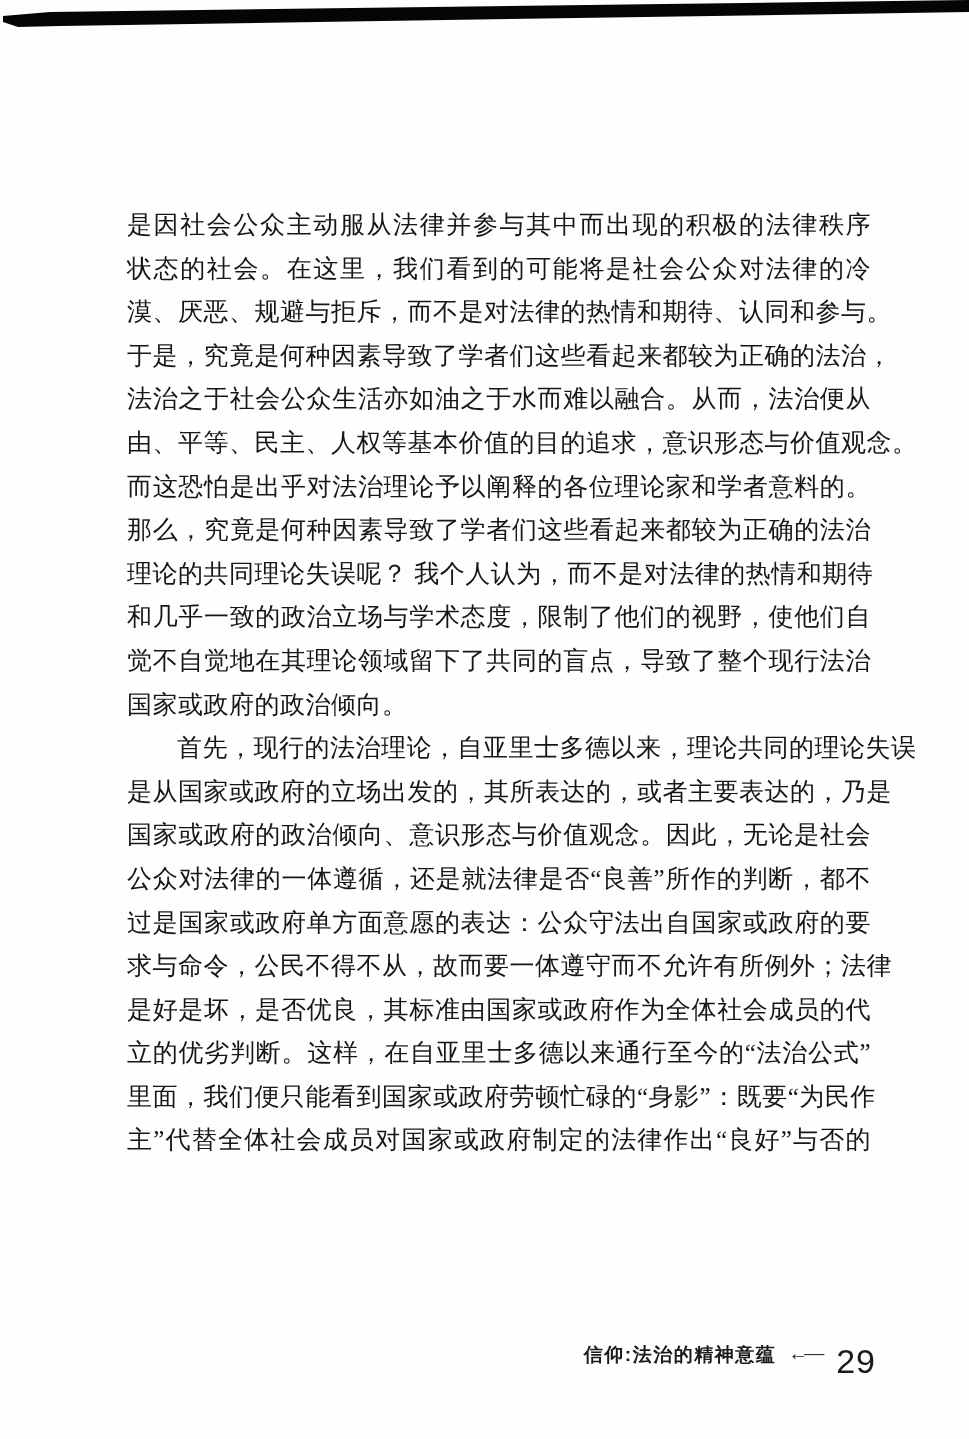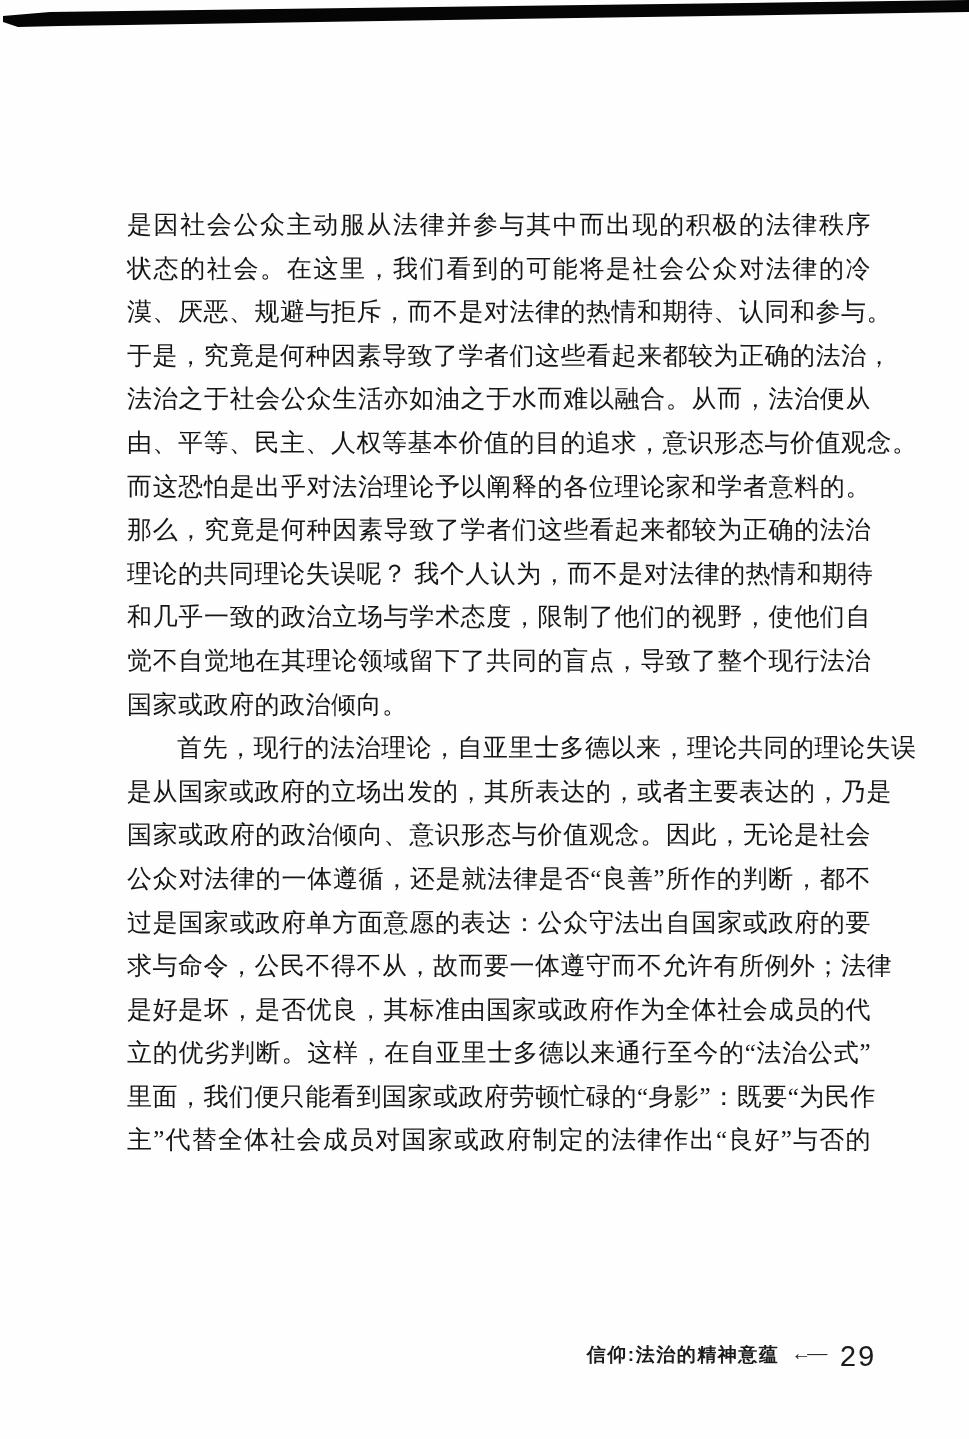--- a/index.html
+++ b/index.html
@@ -61,22 +61,22 @@
     font-family: "Liberation Sans", "DejaVu Sans", sans-serif;
   }
   .footer-arrow {
     font-size: 20px;
     margin-left: 12px;
     margin-right: 16px;
     letter-spacing: -4px;
     color: #222;
   }
   .footer-pagenum {
-    font-size: 29px;
-    font-family: Liberation Mono, monospace;
+    font-size: 34px;
+    font-family: Liberation Sans, sans-serif;
     letter-spacing: 1px;
   }
 </style>
 </head>
 <body>
 
 <div class="page">
 
   <svg class="scan-band" viewBox="0 0 969 34" xmlns="http://www.w3.org/2000/svg" preserveAspectRatio="none">
     <polygon points="3,16 50,12 969,0 969,12 60,26 18,27 3,22" fill="#050505"></polygon>

